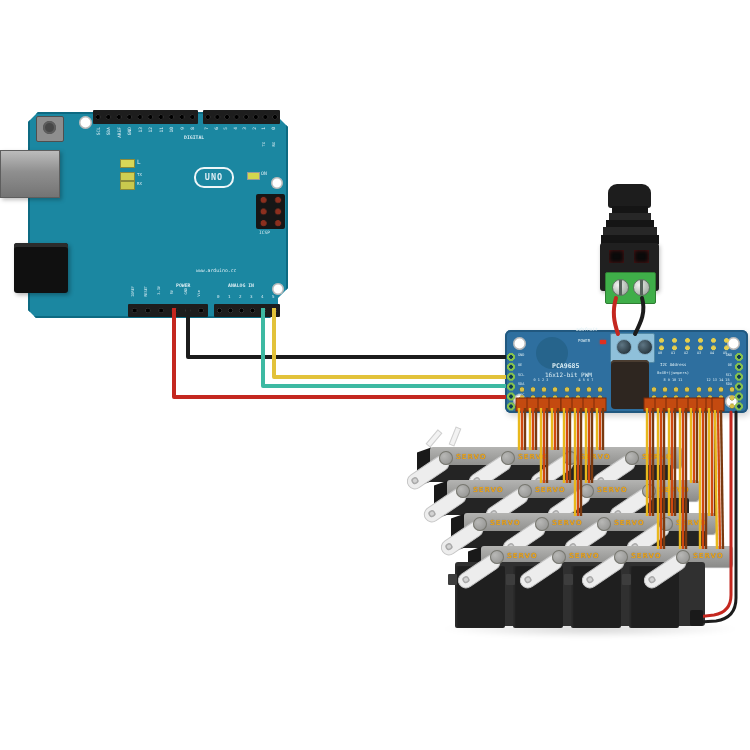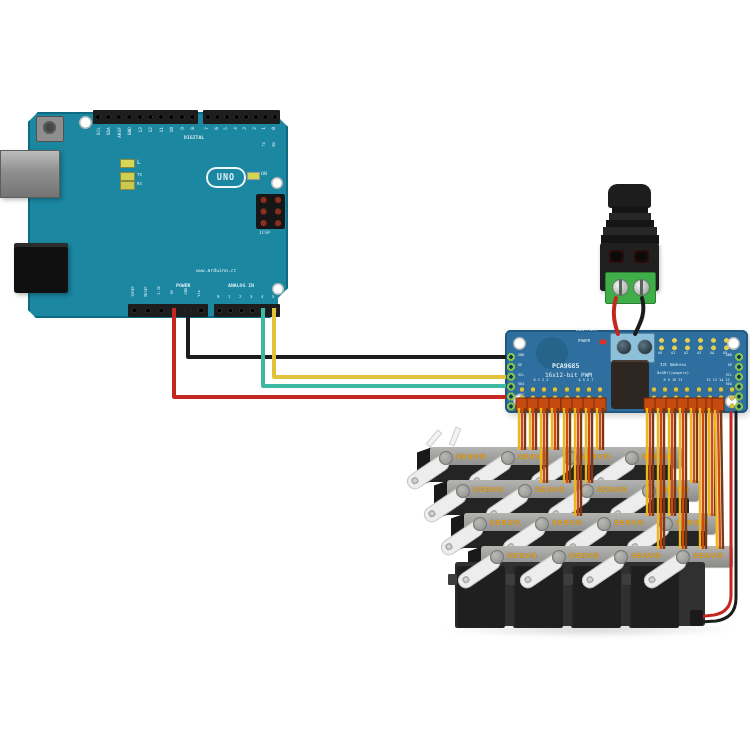--- a/index.html
+++ b/index.html
@@ -73,21 +73,21 @@
     <div class="a silk vt" style="left:262px;top:142px;font-size:3.8px;">TX</div>
     <div class="a silk vt" style="left:272px;top:142px;font-size:3.8px;">RX</div>
 
     <div class="a" style="left:120px;top:159px;width:13px;height:7px;background:#d8d858;border:1px solid #8a8a3a;"></div>
     <div class="a silk" style="left:137px;top:159px;font-size:6px;">L</div>
     <div class="a" style="left:120px;top:172px;width:13px;height:7px;background:#cfcf52;border:1px solid #8a8a3a;"></div>
     <div class="a silk" style="left:137px;top:173px;font-size:4px;">TX</div>
     <div class="a" style="left:120px;top:181px;width:13px;height:7px;background:#c9c94e;border:1px solid #8a8a3a;"></div>
     <div class="a silk" style="left:137px;top:182px;font-size:4px;">RX</div>
 
-    <div class="a" style="left:206px;top:167px;width:36px;height:17px;border:2px solid #eef6f8;border-radius:10px;
+    <div class="a" style="left:194px;top:167px;width:36px;height:17px;border:2px solid #eef6f8;border-radius:10px;
                 display:flex;align-items:center;justify-content:center;">
       <span class="silk" style="font-size:8.5px;font-weight:bold;letter-spacing:1px;">UNO</span>
     </div>
     <div class="a" style="left:247px;top:172px;width:11px;height:6px;background:#d3d64f;border:1px solid #999;"></div>
     <div class="a silk" style="left:261px;top:172px;font-size:4.8px;">ON</div>
 
     <div class="a" style="left:256px;top:194px;width:29px;height:35px;background:#161616;border-radius:2px;
                 background-image:radial-gradient(circle at 7.5px 6px,#8c2f1e 2.8px,transparent 3.3px);background-size:14.5px 11.6px;"></div>
     <div class="a silk" style="left:259px;top:231px;font-size:4.5px;">ICSP</div>
 

